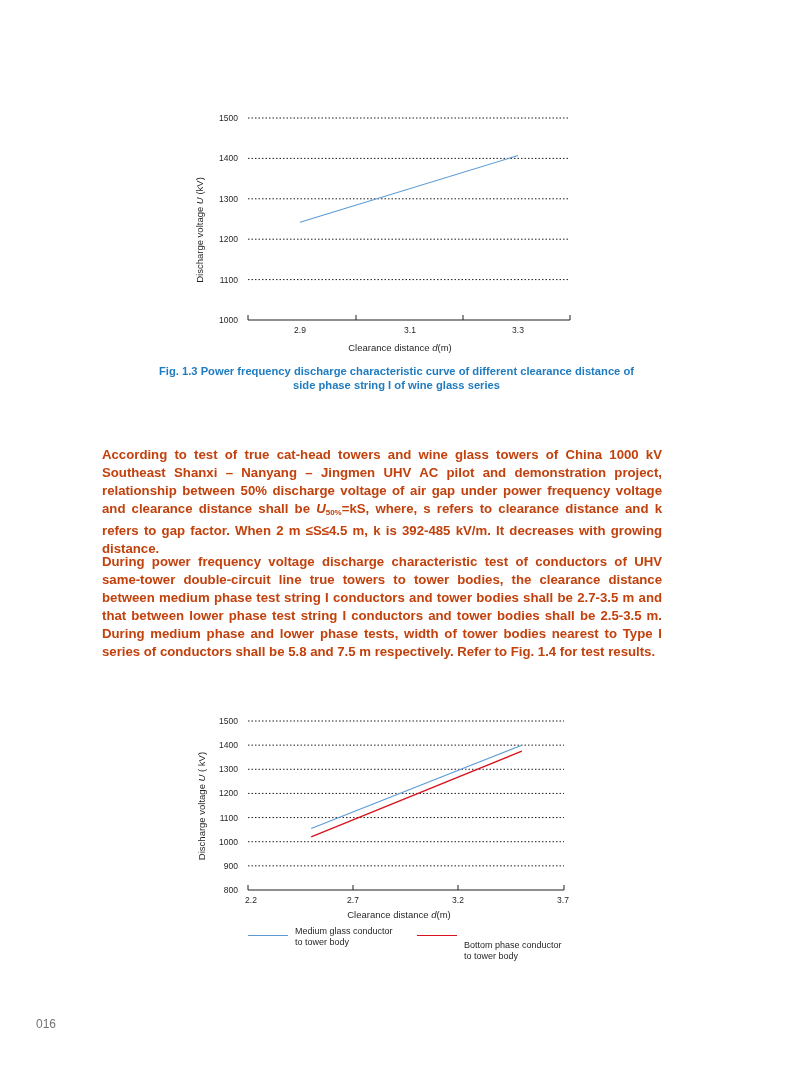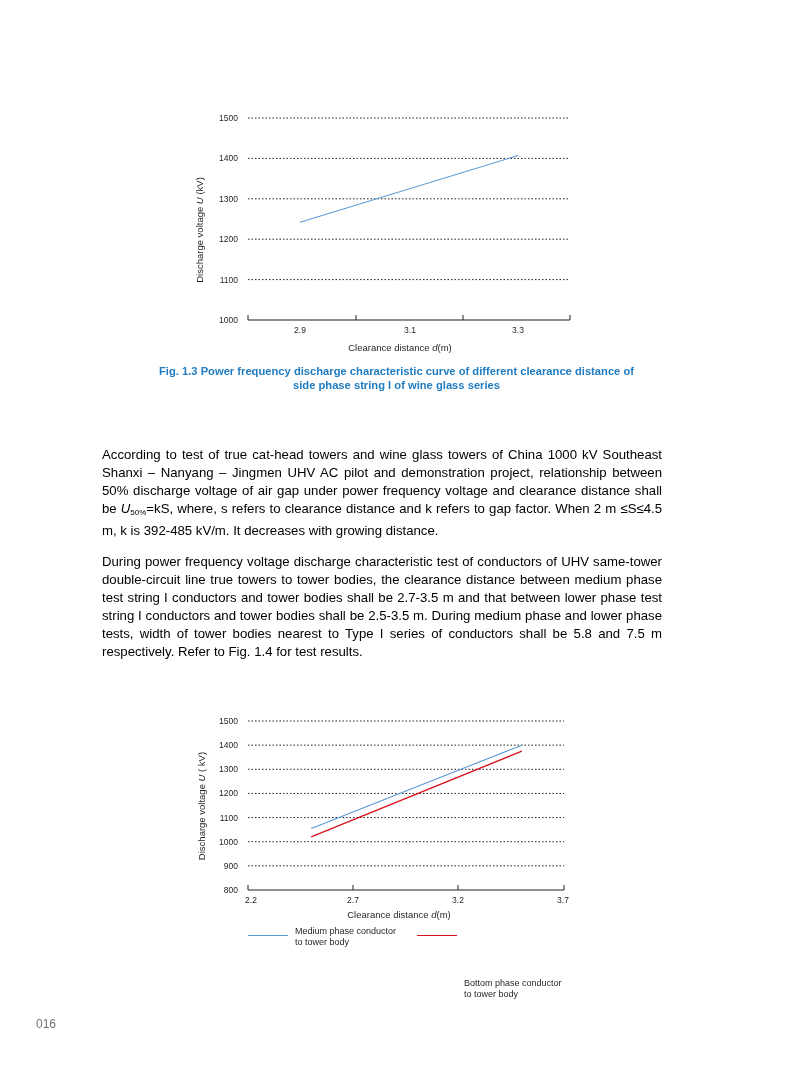--- a/index.html
+++ b/index.html
@@ -3,21 +3,21 @@
 <meta charset="utf-8">
 <style>
   html, body { margin: 0; padding: 0; background: #ffffff; }
   body { width: 793px; height: 1077px; position: relative; overflow: hidden;
          font-family: "Liberation Sans", sans-serif; color: #231f20; }
   .chart { position: absolute; left: 0; top: 0; }
   .caption { position: absolute; left: 0; width: 793px; text-align: center;
              color: #1f7cc1; font-weight: bold; font-size: 11.2px; line-height: 14px;
              font-family: "Liberation Sans", sans-serif; }
   .para { position: absolute; left: 102px; width: 560px; font-size: 13.2px; line-height: 18px;
-          text-align: justify; color: #000000; }
+          text-align: justify; color: #c2410c; font-weight: bold; }
   .para span.sub { font-size: 8px; vertical-align: -2px; }
   .page-num { position: absolute; left: 36px; top: 1017px; font-size: 12px; color: #737373; }
   .legend { position: absolute; font-size: 9px; line-height: 10.5px; color: #231f20; }
   .legend-line { position: absolute; height: 1px; }
   svg text { font-family: "Liberation Sans", sans-serif; fill: #231f20; }
 </style>
 </head>
 <body>
 
 <svg class="chart" width="793" height="360" viewBox="0 0 793 360">
@@ -103,25 +103,25 @@
       <polyline points="311.19999999999993,828.4357142857143 521.8666666666666,745.1428571428571" fill="none" stroke="#5b9bd5" stroke-width="1.1"></polyline>
       <polyline points="311.19999999999993,836.8857142857142 521.8666666666666,751.1785714285714" fill="none" stroke="#d7141e" stroke-width="1.4"></polyline>
     </g>
   <text x="399" y="918" font-size="9.5" text-anchor="middle"><tspan>Clearance distance </tspan><tspan font-style="italic">d</tspan><tspan>(m)</tspan></text>
   <text x="0" y="0" font-size="9.5" text-anchor="middle" transform="translate(205,806) rotate(-90)"><tspan>Discharge voltage </tspan><tspan font-style="italic">U</tspan><tspan> ( kV)</tspan></text>
 </svg>
 
 <div>
   <div class="legend-line" style="left:248px; top:935px; width:40px; background:#5b9bd5;"></div>
   <div class="legend" style="left:295px; top:926px;">
-    <div>Medium phase conductor</div>
+    <div>Medium glass conductor</div>
     <div>to tower body</div>
   </div>
   <div class="legend-line" style="left:417px; top:935px; width:40px; background:#d7141e;"></div>
-  <div class="legend" style="left:464px; top:978px;">
+  <div class="legend" style="left:464px; top:940px;">
     <div>Bottom phase conductor</div>
     <div>to tower body</div>
   </div>
 </div>
 
 <div class="caption" style="top:957px;">
 </div>
 
 <div class="page-num">016</div>
 

